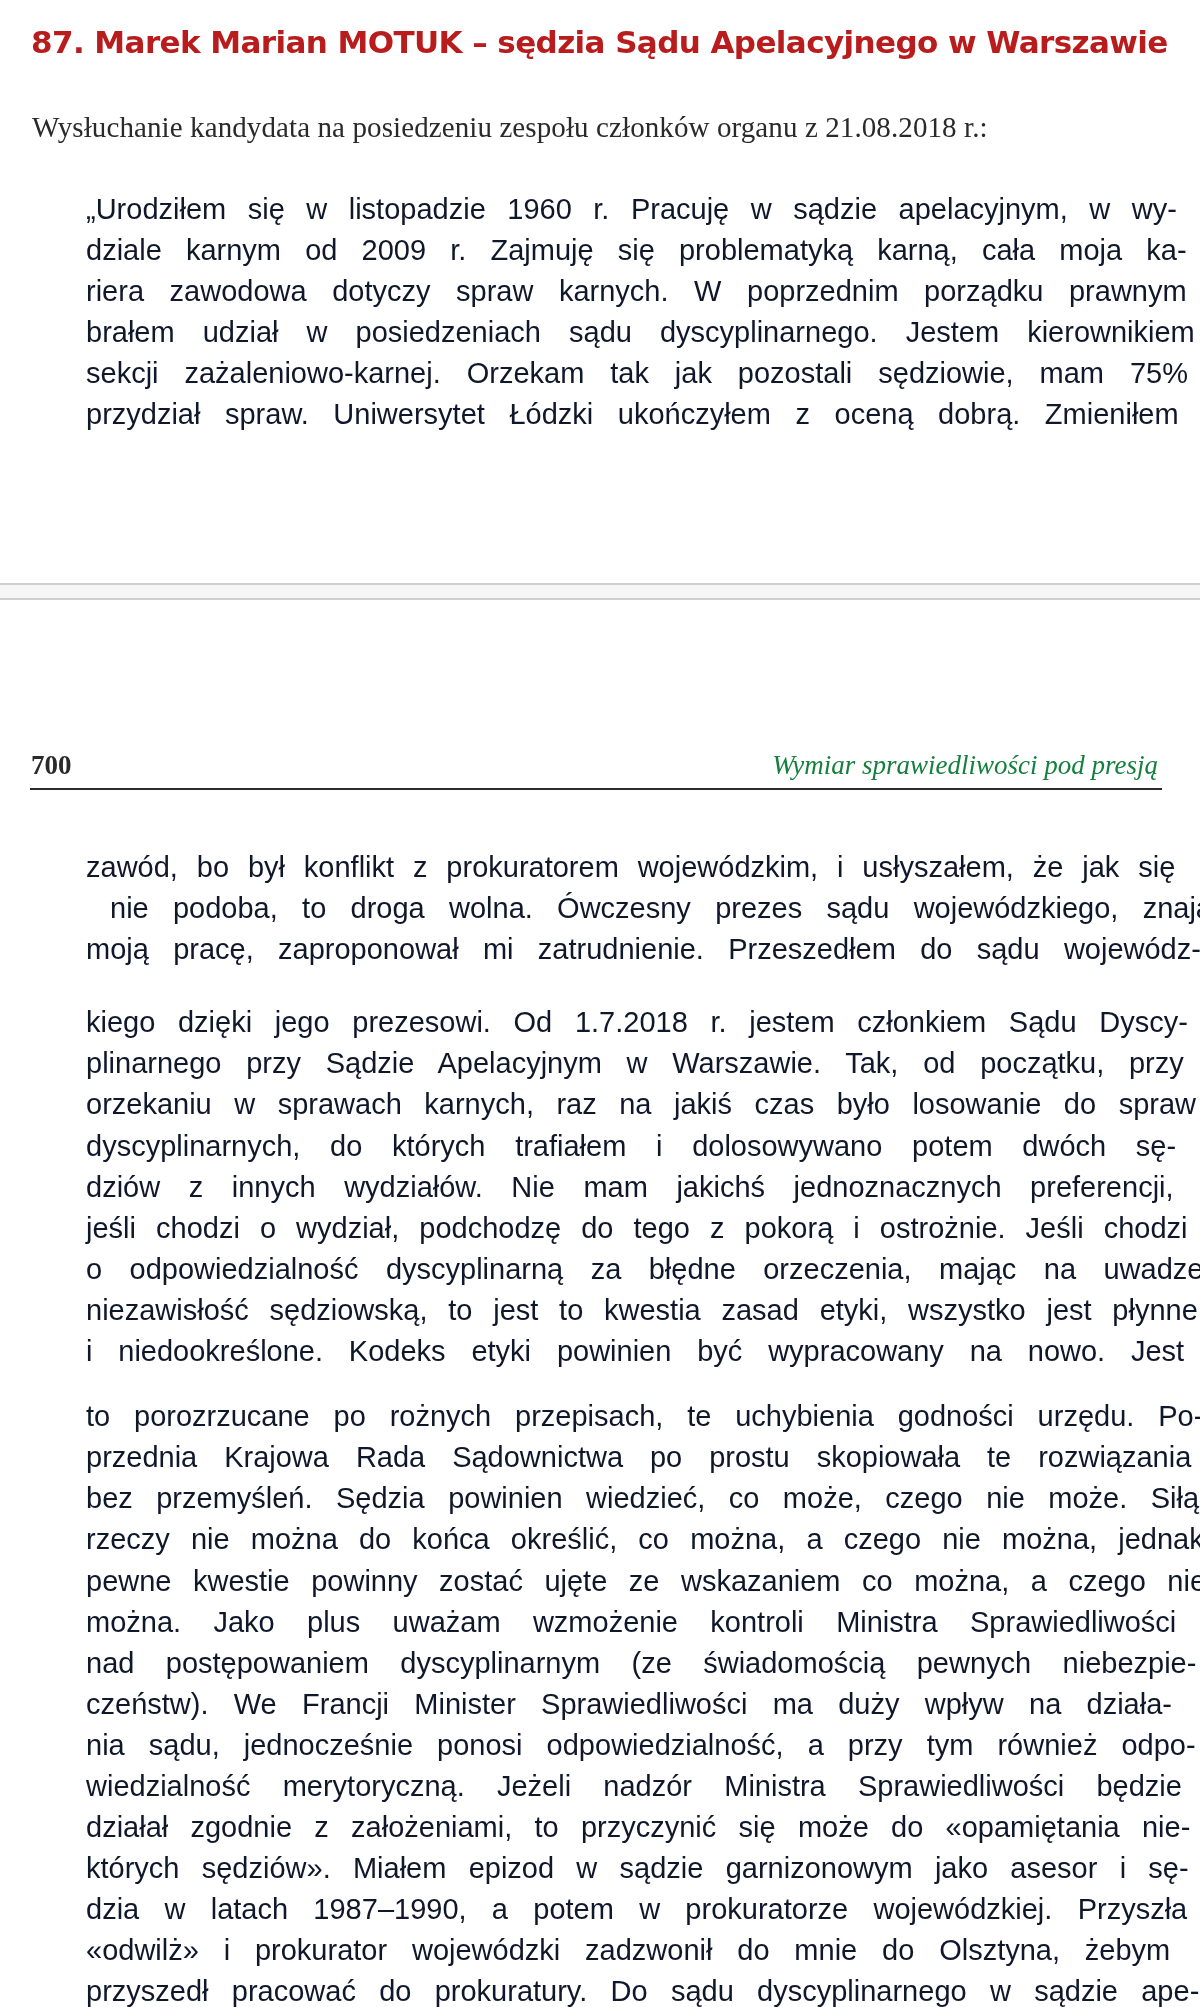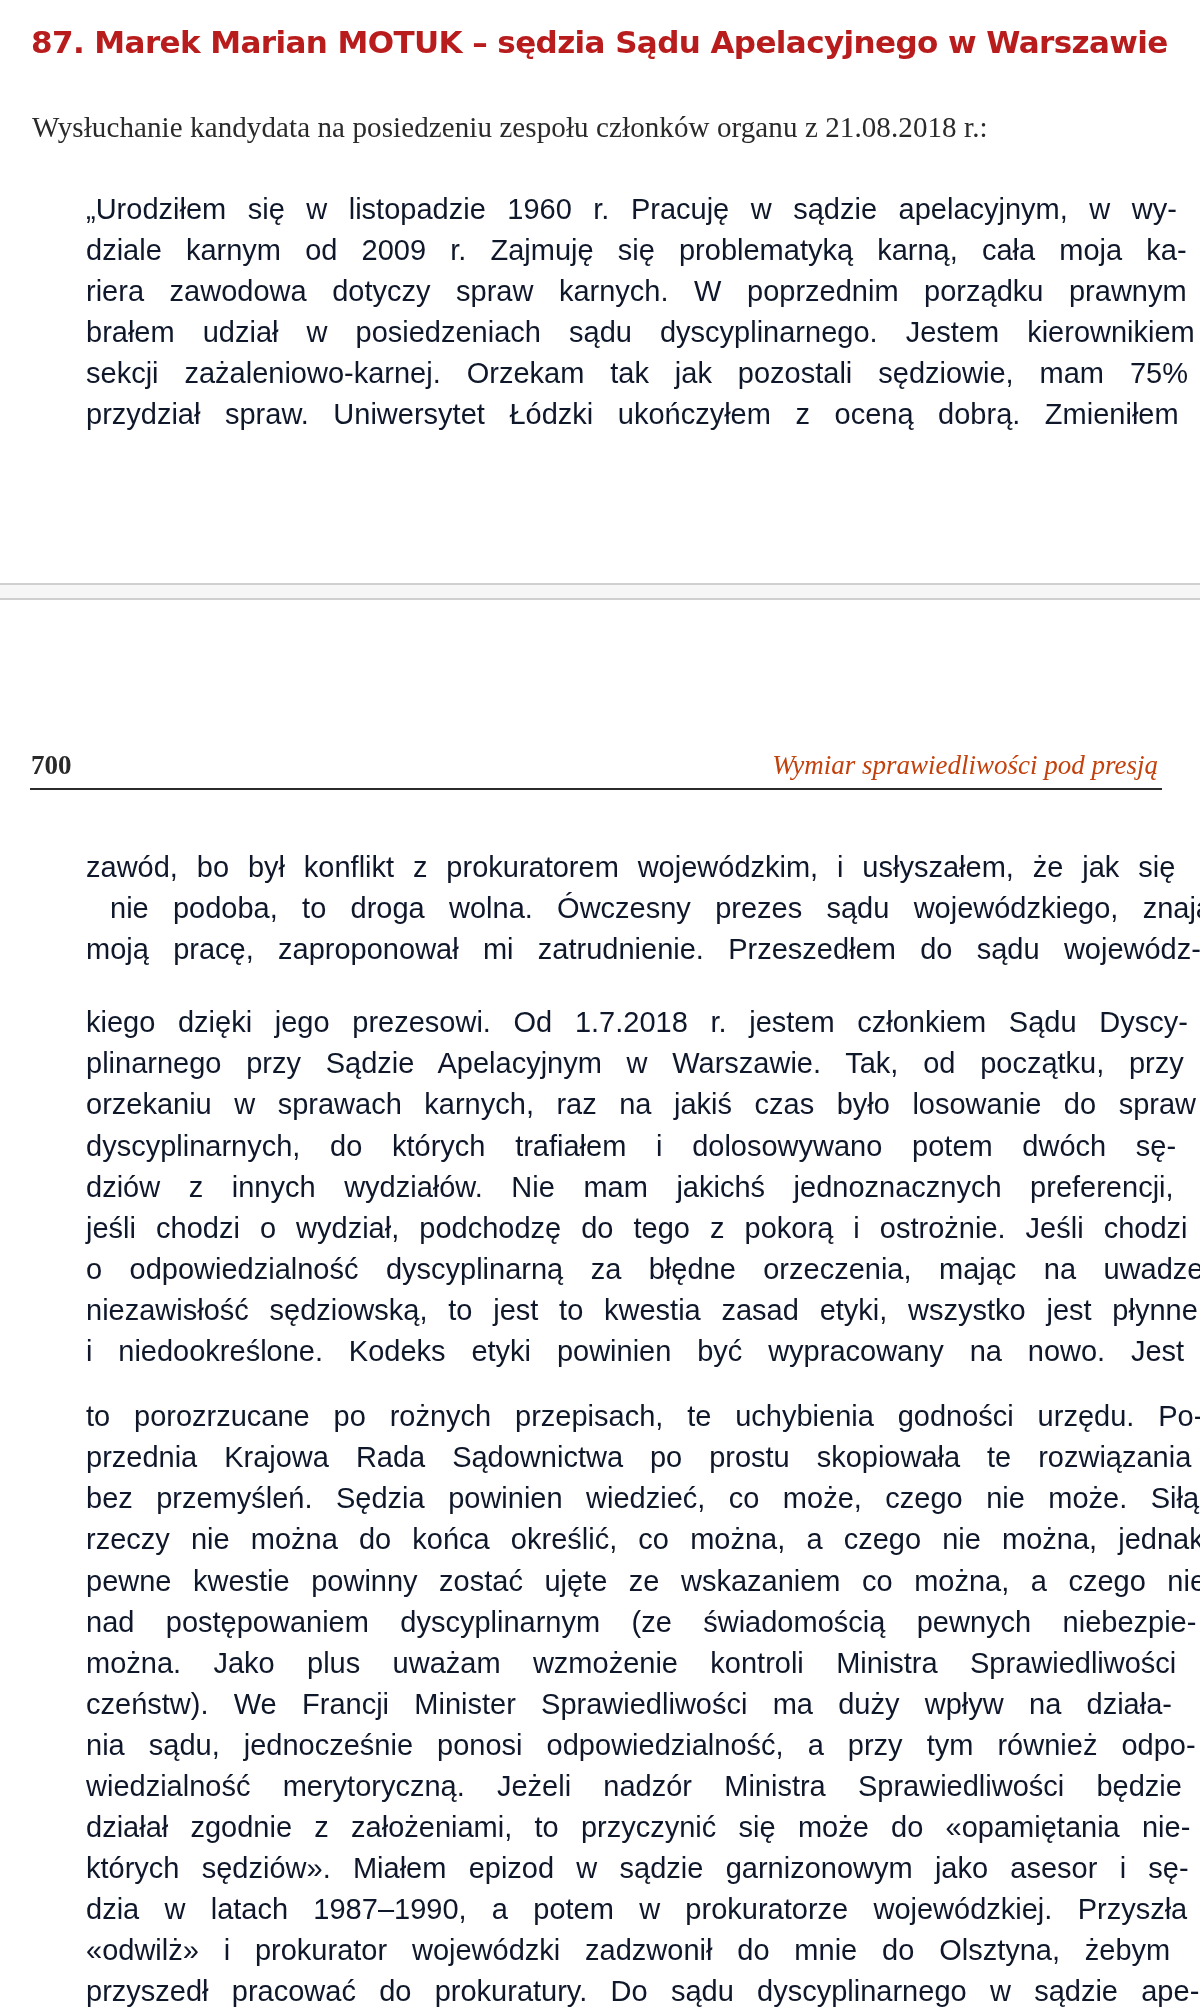--- a/index.html
+++ b/index.html
@@ -40,21 +40,21 @@
     border-bottom: 2px solid #2b2b2b;
   }
   .page-number {
     position: absolute; left: 1px; top: 0;
     font-family: "Liberation Serif", serif; font-weight: bold;
     font-size: 27px; color: #2a2a2a;
   }
   .book-title {
     position: absolute; right: 4px; top: 0;
     font-family: "Liberation Serif", serif; font-style: italic;
-    font-size: 27px; color: #c2410c; white-space: nowrap;
+    font-size: 27px; color: #15803d; white-space: nowrap;
   }
 </style>
 </head>
 <body>
 
 <div class="page page-top">
   <div class="heading">87. Marek Marian MOTUK – sędzia Sądu Apelacyjnego w Warszawie</div>
   <div class="subtitle">Wysłuchanie kandydata na posiedzeniu zespołu członków organu z 21.08.2018 r.:</div>
   <div class="quote-block">
     <span class="line" style="display: block; word-spacing: 13.4545px;">„Urodziłem się w listopadzie 1960 r. Pracuję w sądzie apelacyjnym, w wy-</span>
@@ -84,22 +84,22 @@
     <span class="line" style="display: block; word-spacing: 20.5px;">dziów z innych wydziałów. Nie mam jakichś jednoznacznych preferencji,</span>
     <span class="line" style="display: block; word-spacing: 12px;">jeśli chodzi o wydział, podchodzę do tego z pokorą i ostrożnie. Jeśli chodzi</span>
     <span class="line" style="display: block; word-spacing: 19.375px;">o odpowiedzialność dyscyplinarną za błędne orzeczenia, mając na uwadze</span>
     <span class="line" style="display: block; word-spacing: 12.7px;">niezawisłość sędziowską, to jest to kwestia zasad etyki, wszystko jest płynne</span>
     <span class="line" style="display: block; word-spacing: 17.7778px;">i niedookreślone. Kodeks etyki powinien być wypracowany na nowo. Jest</span>
     <span class="line" style="display: block; word-spacing: 15.7778px; margin-top: 24px;">to porozrzucane po rożnych przepisach, te uchybienia godności urzędu. Po-</span>
     <span class="line" style="display: block; word-spacing: 18.875px;">przednia Krajowa Rada Sądownictwa po prostu skopiowała te rozwiązania</span>
     <span class="line" style="display: block; word-spacing: 15.4px;">bez przemyśleń. Sędzia powinien wiedzieć, co może, czego nie może. Siłą</span>
     <span class="line" style="display: block; word-spacing: 13.0833px;">rzeczy nie można do końca określić, co można, a czego nie można, jednak</span>
     <span class="line" style="display: block; word-spacing: 13.4545px;">pewne kwestie powinny zostać ujęte ze wskazaniem co można, a czego nie</span>
+    <span class="line" style="display: block; word-spacing: 24.2857px;">można. Jako plus uważam wzmożenie kontroli Ministra Sprawiedliwości</span>
     <span class="line" style="display: block; word-spacing: 23.3333px;">nad postępowaniem dyscyplinarnym (ze świadomością pewnych niebezpie-</span>
-    <span class="line" style="display: block; word-spacing: 24.2857px;">można. Jako plus uważam wzmożenie kontroli Ministra Sprawiedliwości</span>
     <span class="line" style="display: block; word-spacing: 17.2222px;">czeństw). We Francji Minister Sprawiedliwości ma duży wpływ na działa-</span>
     <span class="line" style="display: block; word-spacing: 16px;">nia sądu, jednocześnie ponosi odpowiedzialność, a przy tym również odpo-</span>
     <span class="line" style="display: block; word-spacing: 24.1667px;">wiedzialność merytoryczną. Jeżeli nadzór Ministra Sprawiedliwości będzie</span>
     <span class="line" style="display: block; word-spacing: 14.2px;">działał zgodnie z założeniami, to przyczynić się może do «opamiętania nie-</span>
     <span class="line" style="display: block; word-spacing: 14.2px;">których sędziów». Miałem epizod w sądzie garnizonowym jako asesor i sę-</span>
     <span class="line" style="display: block; word-spacing: 17.2222px;">dzia w latach 1987–1990, a potem w prokuratorze wojewódzkiej. Przyszła</span>
     <span class="line" style="display: block; word-spacing: 16.7778px;">«odwilż» i prokurator wojewódzki zadzwonił do mnie do Olsztyna, żebym</span>
     <span class="line" style="display: block; word-spacing: 15.2222px;">przyszedł pracować do prokuratury. Do sądu dyscyplinarnego w sądzie ape-</span>
     <span class="line last">lacyjnym trafiłem w 2009 r.”.</span>
   </div>

